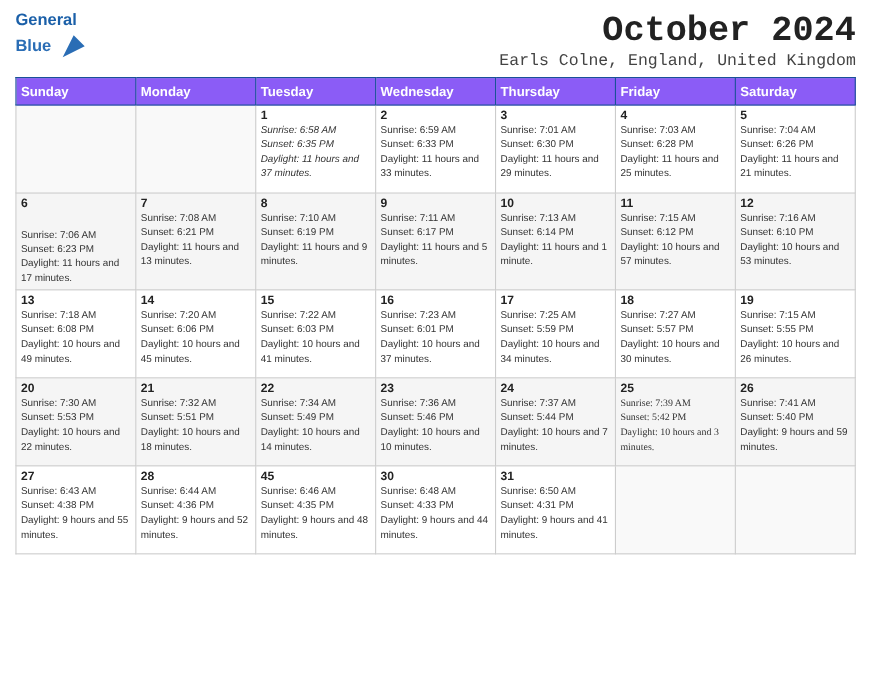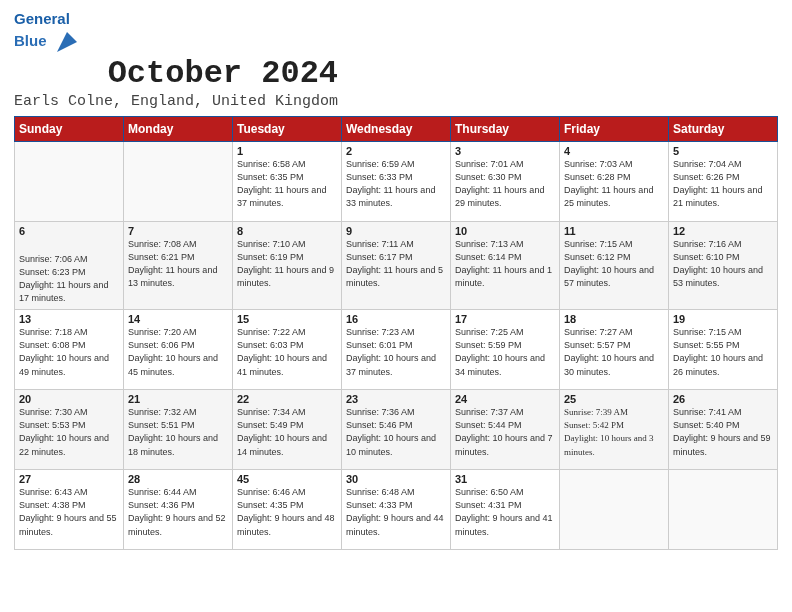--- a/index.html
+++ b/index.html
@@ -14,21 +14,20 @@
       width: 792px;
       min-height: 612px;
       padding: 10px 14px 14px 14px;
       background: #fff;
     }
     .header {
       display: flex;
       justify-content: space-between;
       align-items: flex-start;
       margin-bottom: 6px;
-      flex-direction: column;
     }
     .logo {
       display: flex;
       align-items: center;
       gap: 0;
     }
     .logo-text {
       font-size: 15px;
       font-weight: bold;
       color: #333;
@@ -56,21 +55,21 @@
       font-size: 15px;
       color: #444;
       margin-top: 2px;
     }
     table {
       width: 100%;
       border-collapse: collapse;
       table-layout: fixed;
     }
     thead th {
-      background: #b91c1c;
+      background: #8b5cf6;
       color: #fff;
       font-size: 12px;
       font-weight: bold;
       padding: 5px 4px;
       text-align: left;
       border: 1px solid #1a5098;
     }
     tbody td {
       border: 1px solid #ccc;
       vertical-align: top;
@@ -133,21 +132,21 @@
           <th>Friday</th>
           <th>Saturday</th>
         </tr>
   </thead>
   <tbody id="calendar-body">
         <tr>
           <td class="empty-cell"></td>
           <td class="empty-cell"></td>
           <td>
             <span class="day-number">1</span>
-            <div class="day-info" style="white-space: pre-line;">Sunrise: 6:58 AM
+            <div class="day-info" style="white-space: pre-line; font-style: italic;">Sunrise: 6:58 AM
 Sunset: 6:35 PM
 Daylight: 11 hours and 37 minutes.</div>
           </td>
           <td>
             <span class="day-number">2</span>
             <div class="day-info" style="white-space: pre-line;">Sunrise: 6:59 AM
 Sunset: 6:33 PM
 Daylight: 11 hours and 33 minutes.</div>
           </td>
           <td>

